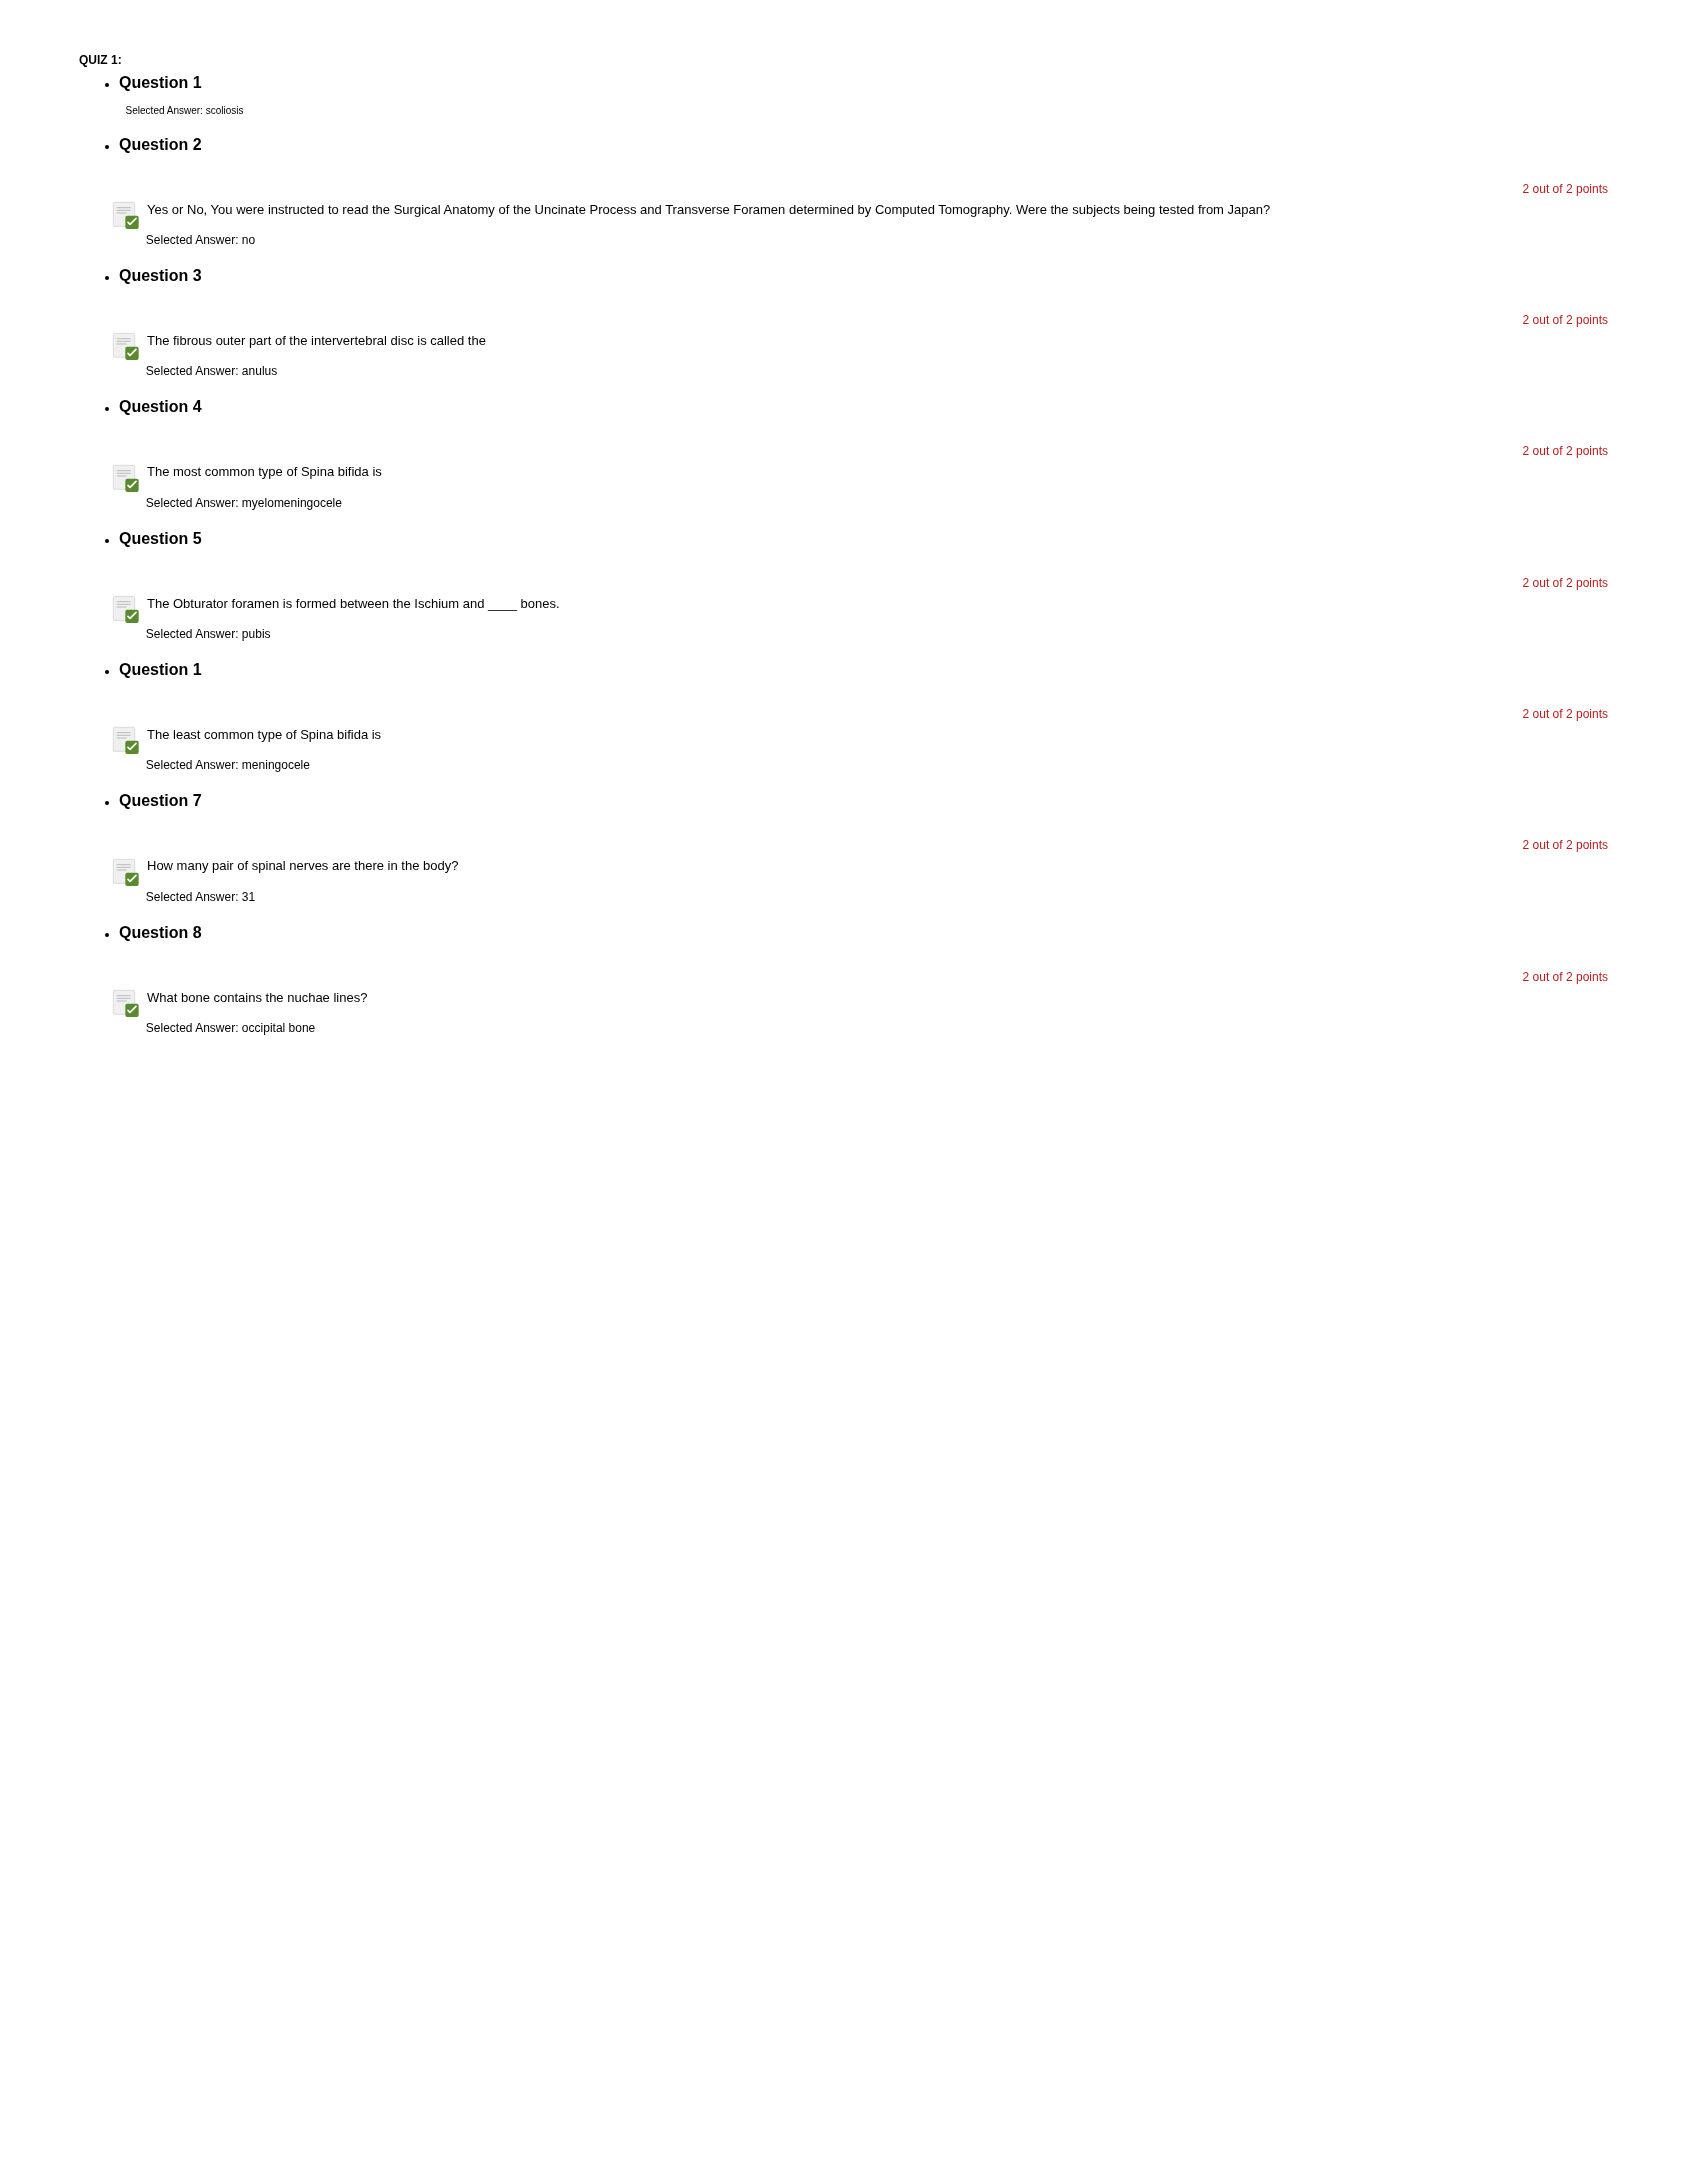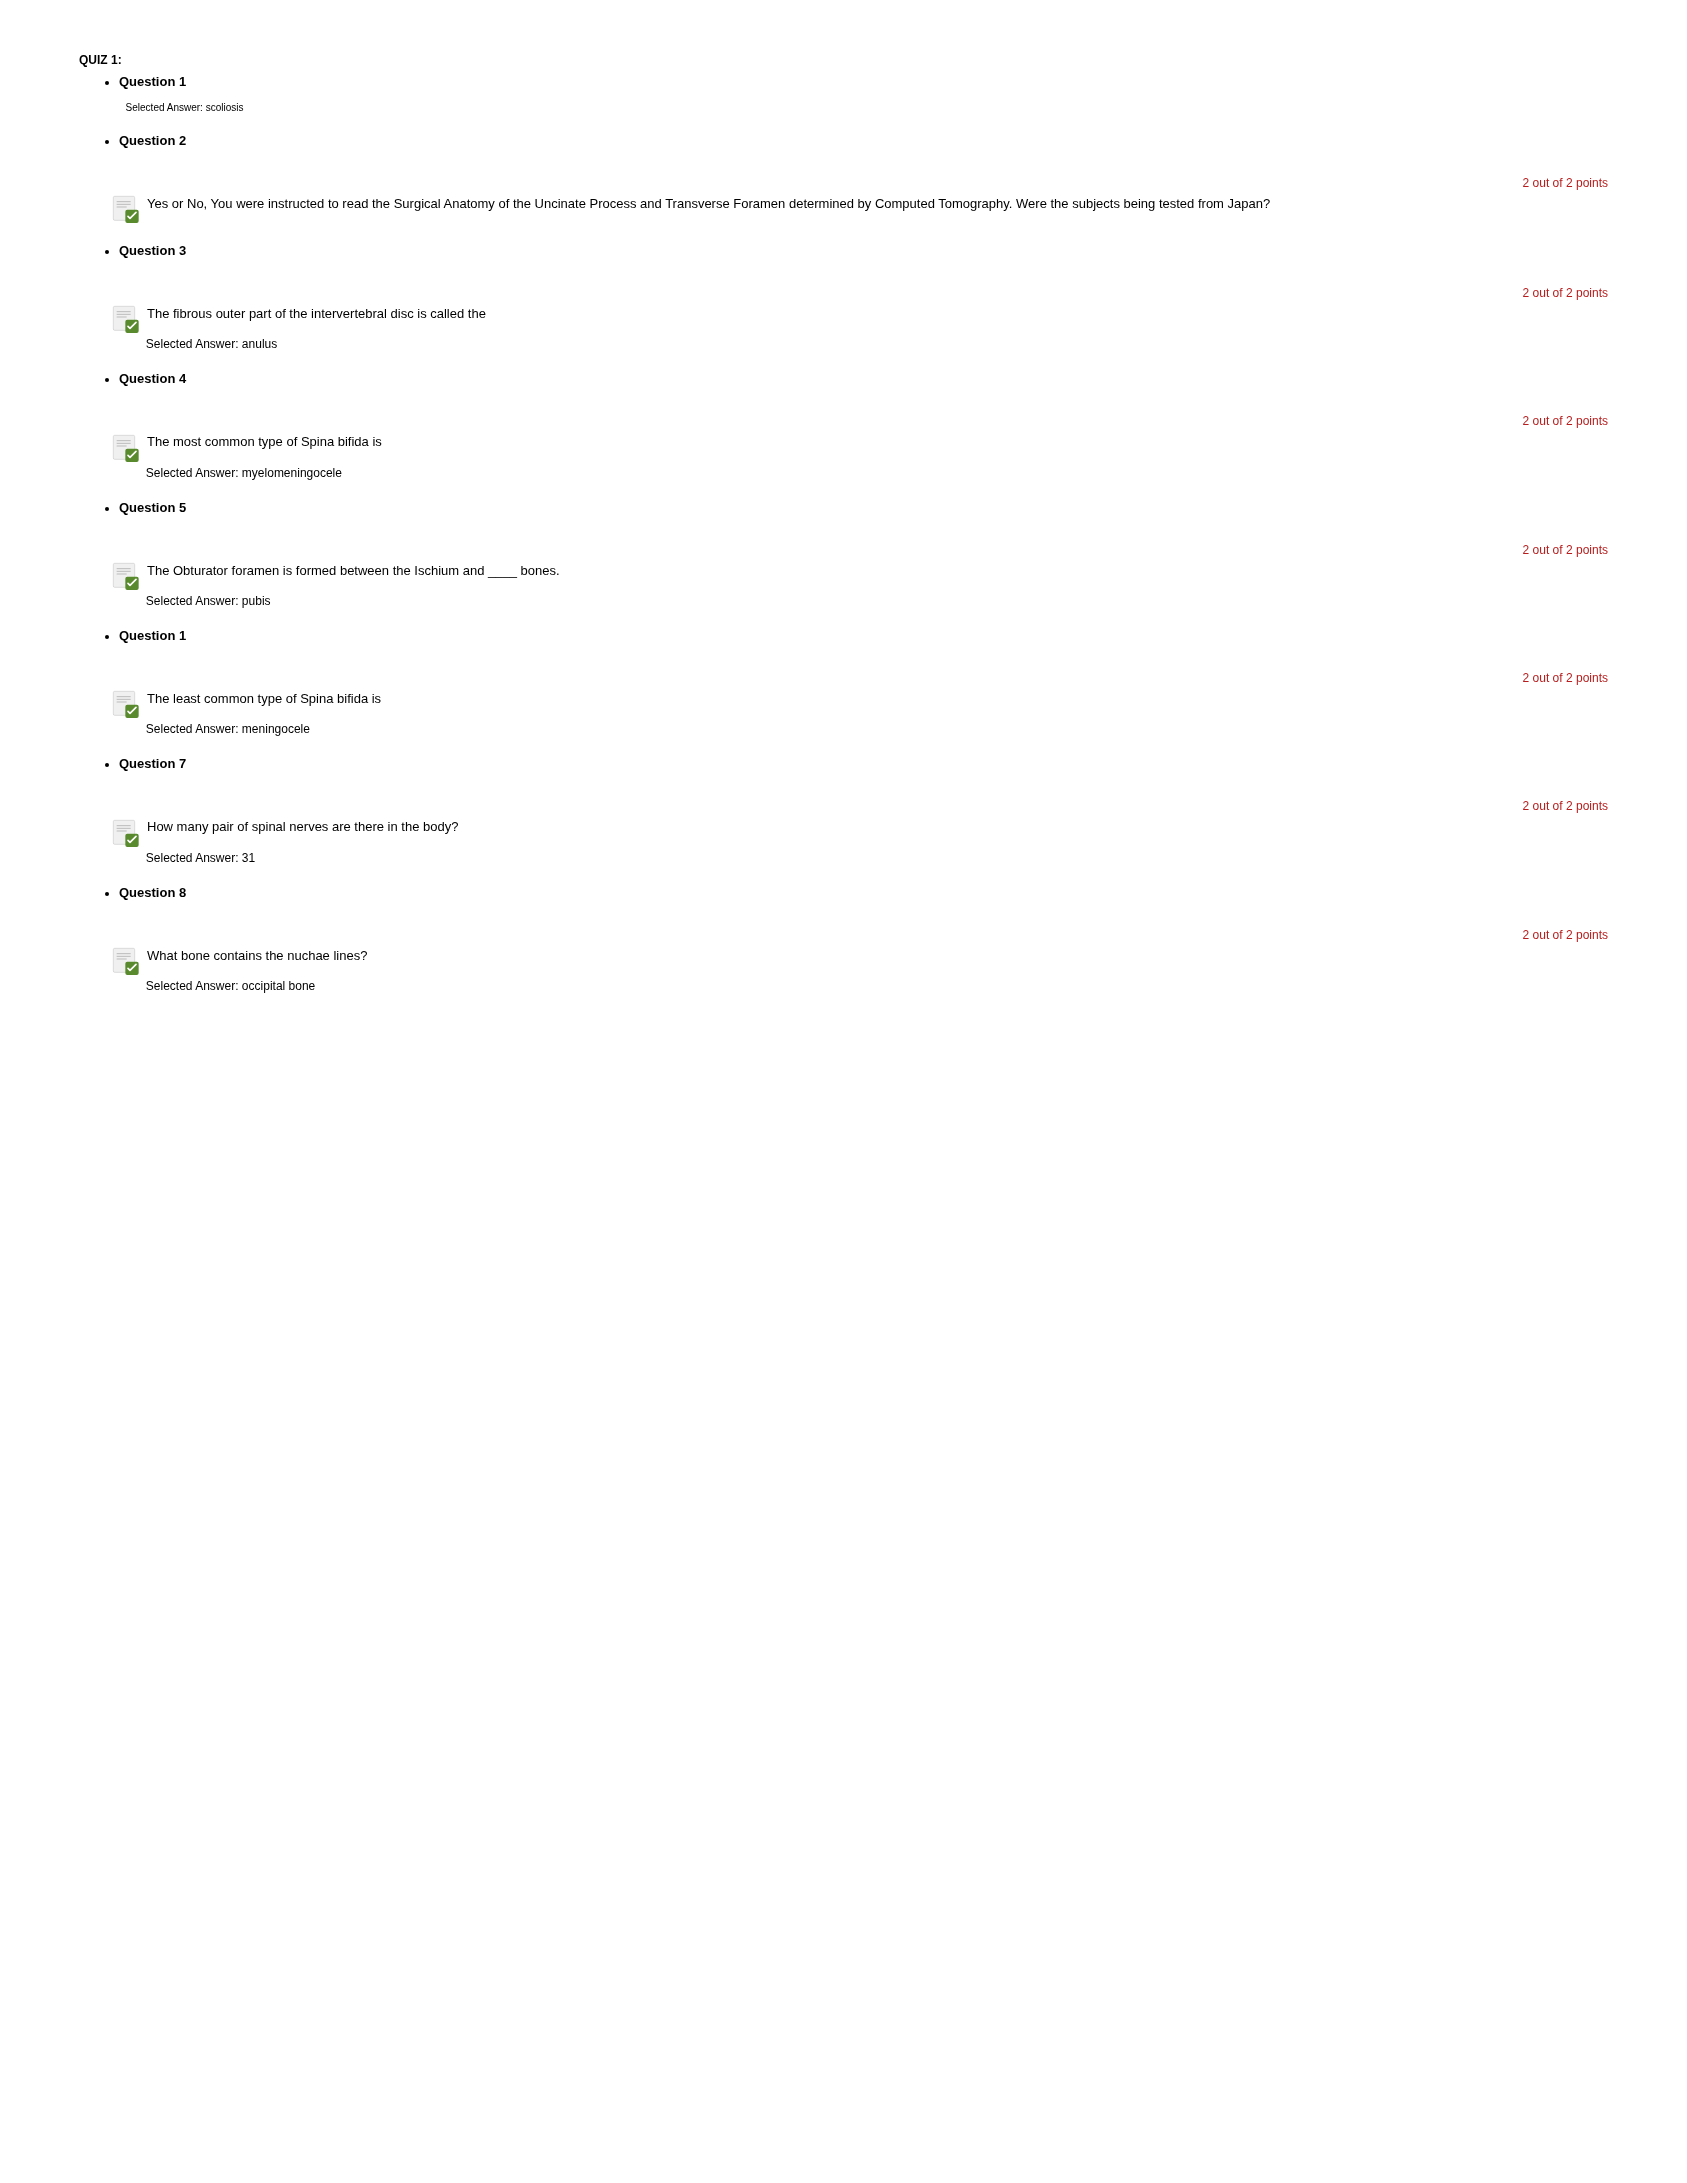--- a/index.html
+++ b/index.html
@@ -27,21 +27,21 @@
       list-style: disc;
       padding-left: 40px;
     }
 
     .questions-list > li {
       margin-bottom: 20px;
     }
 
     .question-label {
       font-weight: bold;
-      font-size: 13px;
+      font-size: 16px;
       margin-bottom: 6.6px;
     }
 
     .question-block {
       margin-left: -13.2px;
     }
 
     .points-row {
       display: flex;
       justify-content: flex-end;
@@ -108,20 +108,21 @@
             <line x1="7" y1="14" x2="28" y2="14" stroke="#bbb" stroke-width="1.5"></line>
             <line x1="7" y1="18" x2="22" y2="18" stroke="#bbb" stroke-width="1.5"></line>
 
             <rect x="20" y="22" width="20" height="20" rx="3" ry="3" fill="#5a8a2e"></rect>
 
             <polyline points="24,32 27,35 36,26" fill="none" stroke="white" stroke-width="2.5" stroke-linecap="round" stroke-linejoin="round"></polyline>
           </svg>
         </div>
             <div class="question-text">Yes or No, You were instructed to read the Surgical Anatomy of the Uncinate Process and Transverse Foramen determined by Computed Tomography. Were the subjects being tested from Japan?</div>
           </div>
+          <div class="selected-answer">Selected Answer: no</div>
         </div>
       </li>
       <li>
         <div class="question-label">Question 3</div>
         <div class="question-block">
           <div class="points-row">2 out of 2 points</div>
           <div class="question-text-row">
             <div style="flex-shrink: 0; width: 28px; height: 28px; position: relative; margin-top: 1.3px;">
           <svg width="28" height="28" viewBox="0 0 42 42" xmlns="http://www.w3.org/2000/svg">
 

